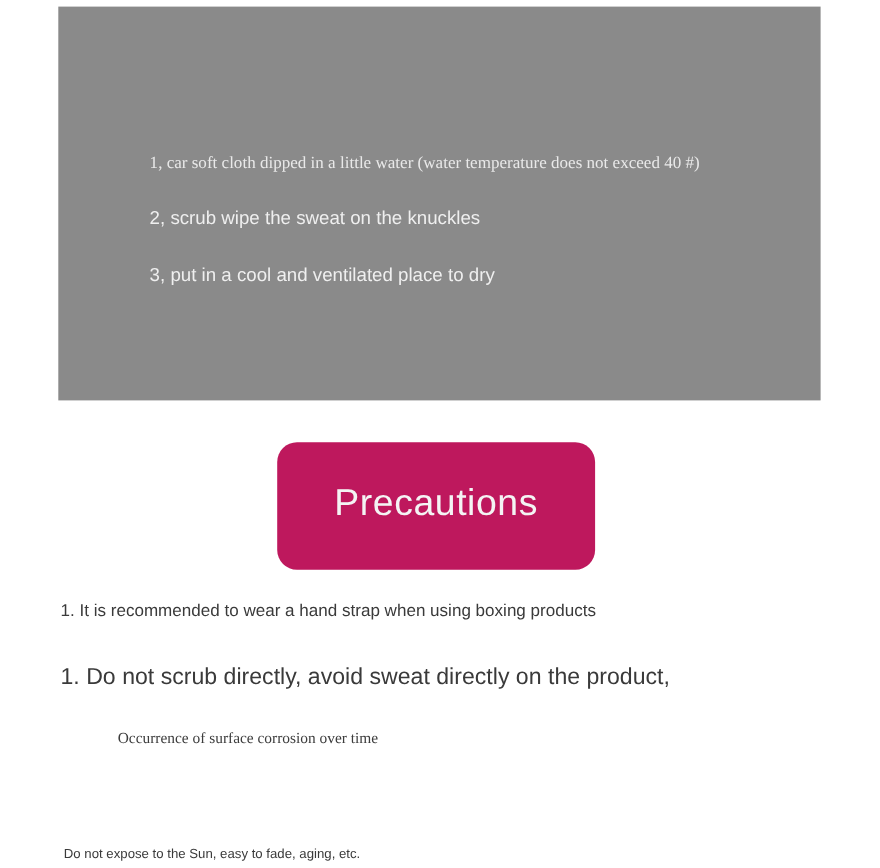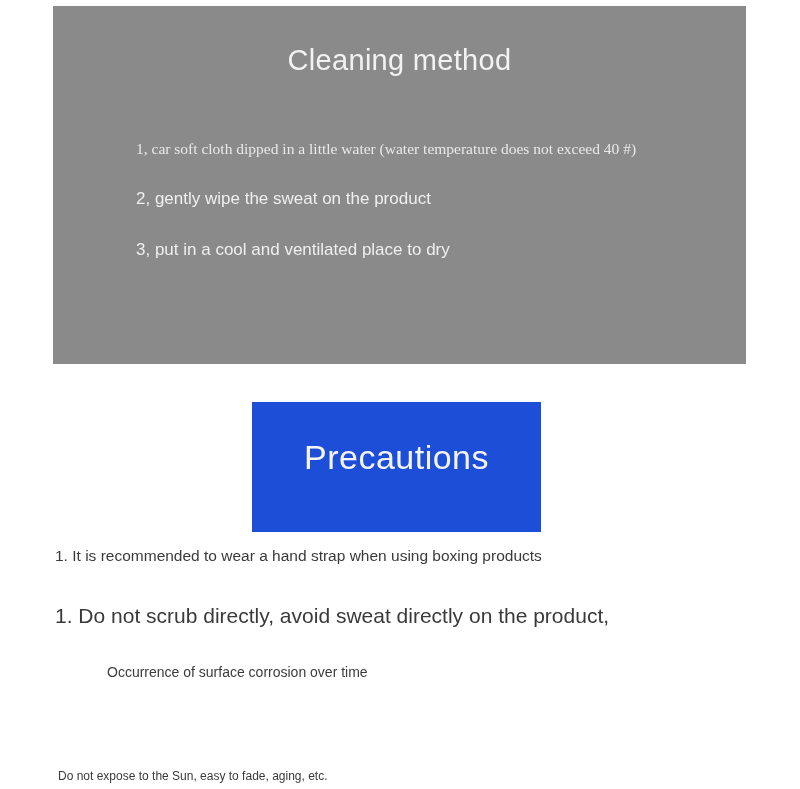--- a/index.html
+++ b/index.html
@@ -64,22 +64,23 @@
     line-height: 21px;
     font-family: Liberation Serif, serif;
   }
 
   
   .precautions-band {
     position: absolute;
     left: 252px;
     top: 402px;
     width: 289px;
-    height: 130px;
-    background: #1d4ed8;
+    height: 116px;
+    background: #be185d;
+    border-radius: 18px;
   }
   .precautions-title {
     position: absolute;
     left: 0;
     top: 36px;
     width: 289px;
     text-align: center;
     color: #f4f4f4;
     font-size: 34px;
     font-weight: normal;
@@ -105,20 +106,21 @@
     font-size: 21px;
     line-height: 27px;
   }
   .note-2b {
     left: 107px;
     top: 662px;
     width: 600px;
     font-size: 14px;
     line-height: 20px;
     color: #3c3c3c;
+    font-family: Liberation Serif, serif;
   }
   .note-3 {
     left: 55px;
     top: 706px;
     width: 700px;
     font-size: 15.5px;
     line-height: 21px;
   }
   .note-4 {
     left: 58px;
@@ -127,25 +129,24 @@
     font-size: 12px;
     line-height: 21px;
   }
 </style>
 </head>
 <body>
 
 <div class="page">
 
   <div class="cleaning-panel">
-    <div class="cleaning-title">Cleaning method</div>
 
     <div class="cleaning-steps">
       <div class="step step-small">1, car soft cloth dipped in a little water (water temperature does not exceed 40 #)</div>
-      <div class="step">2, gently wipe the sweat on the product</div>
+      <div class="step">2, scrub wipe the sweat on the knuckles</div>
       <div class="step">3, put in a cool and ventilated place to dry</div>
     </div>
   </div>
 
   <div class="precautions-band">
     <div class="precautions-title">Precautions</div>
   </div>
 
   <div class="note note-1">1. It is recommended to wear a hand strap when using boxing products</div>
   <div class="note note-2">1. Do not scrub directly, avoid sweat directly on the product,</div>

